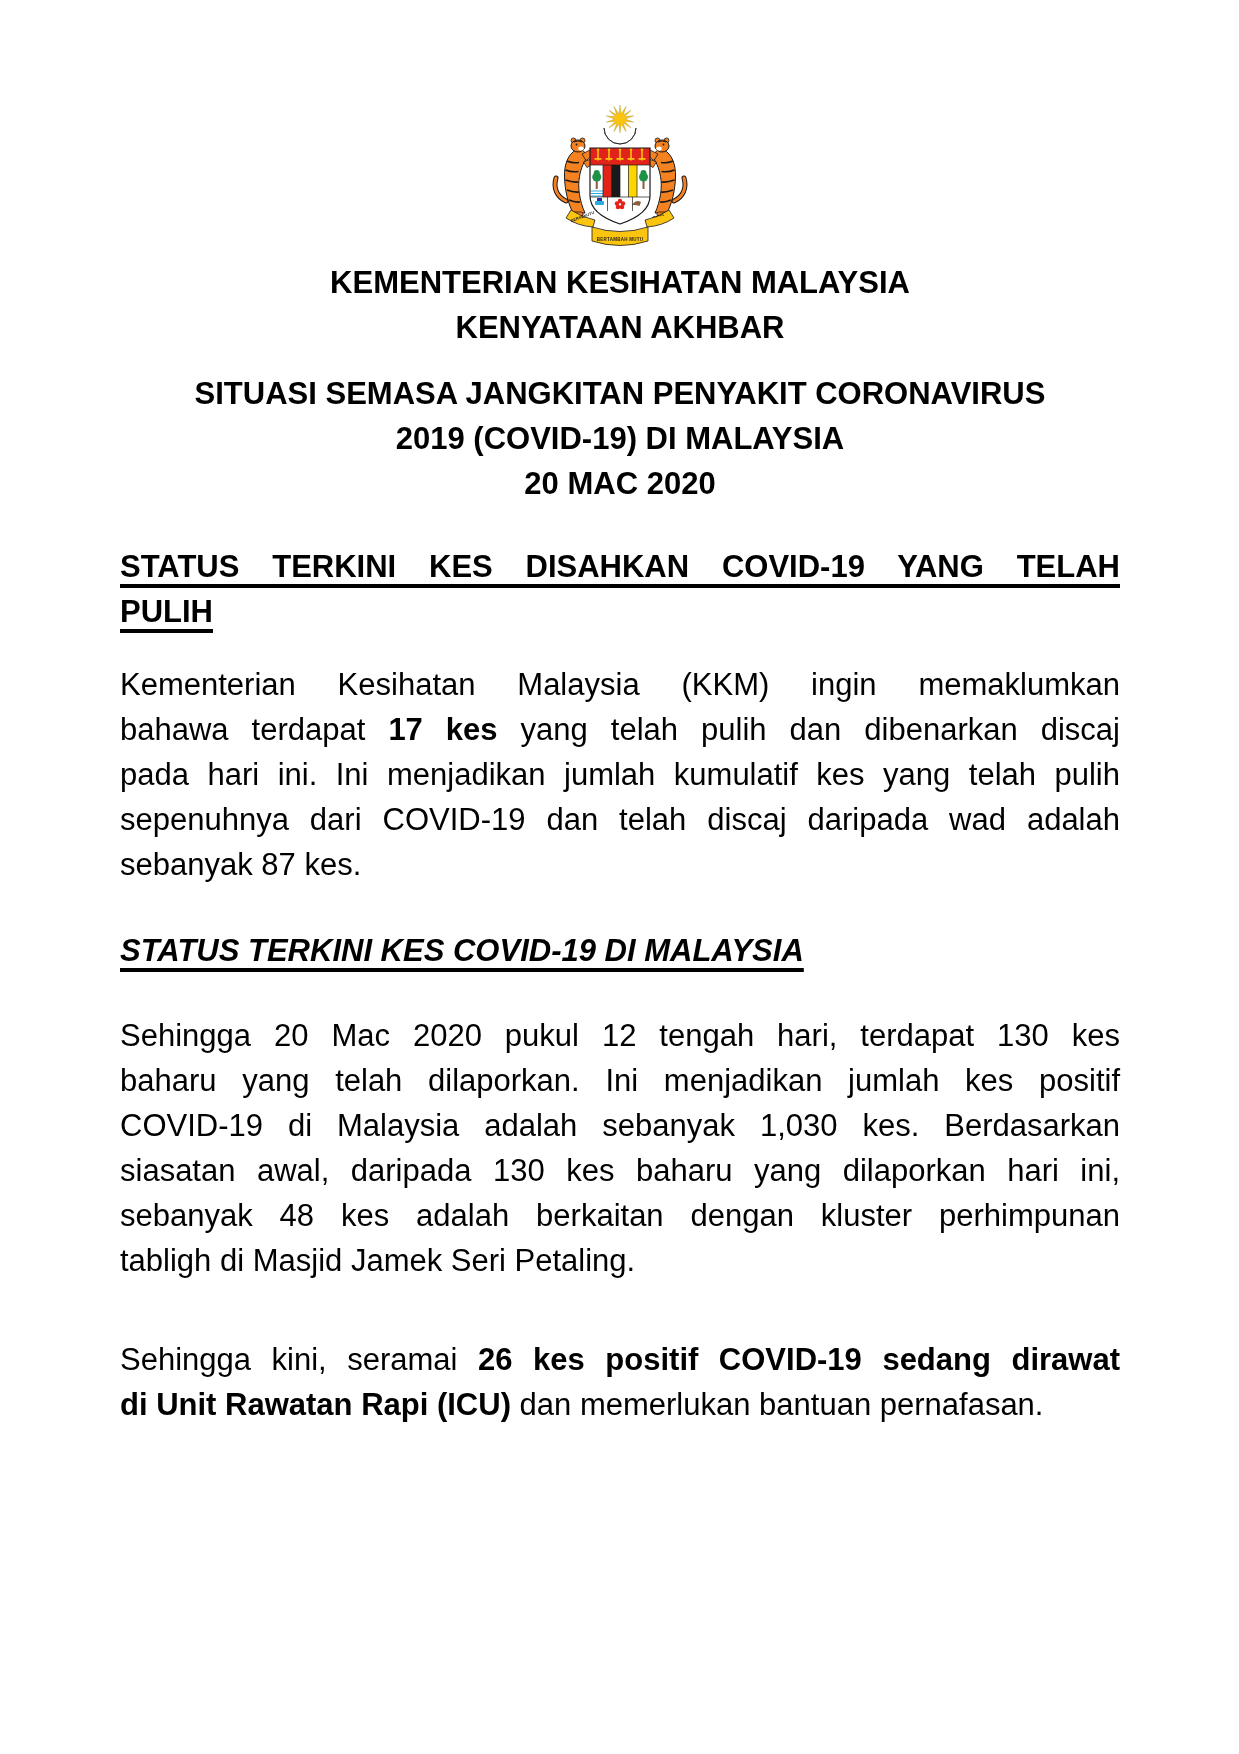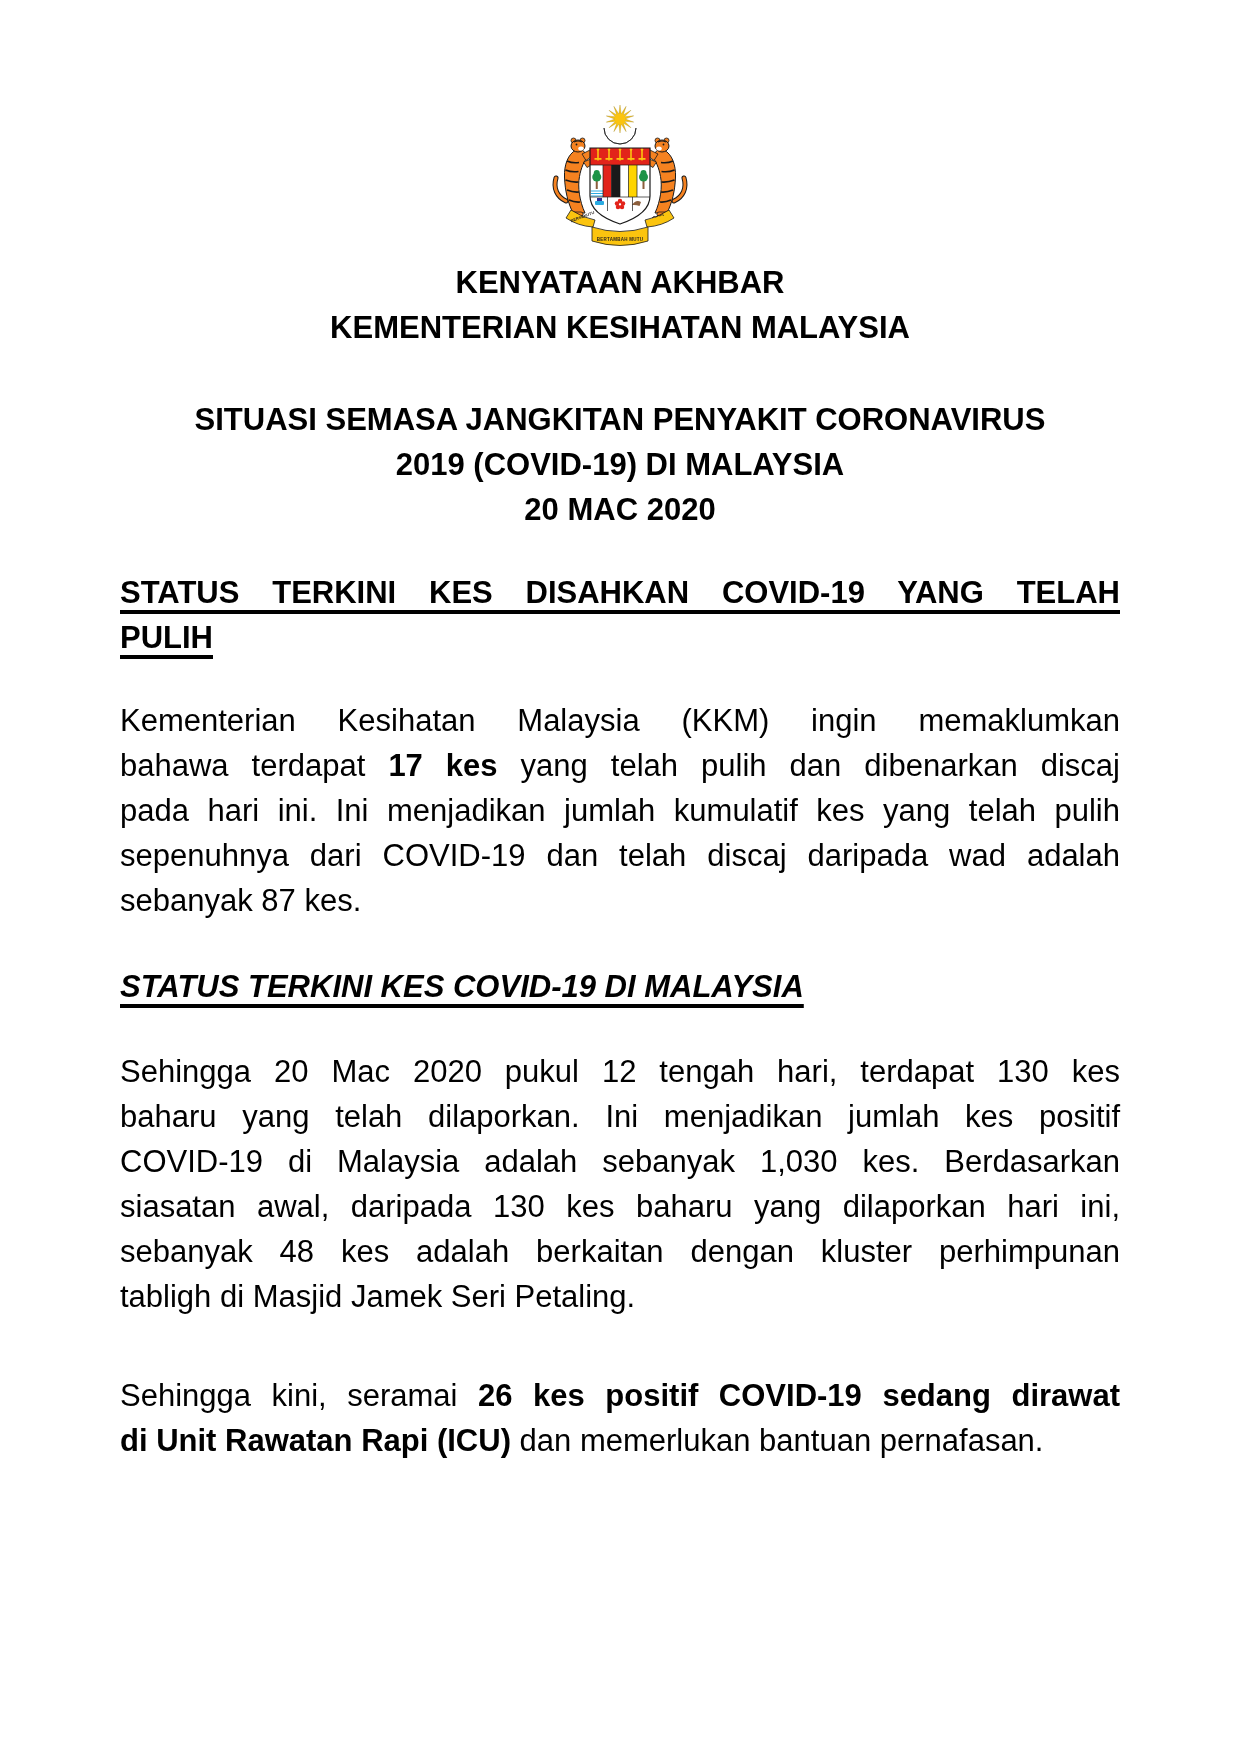--- a/index.html
+++ b/index.html
@@ -9,32 +9,32 @@
     background:#ffffff;
     color:#000000;
     font-family:"Liberation Sans","DejaVu Sans",sans-serif;
     font-size:31px;line-height:45px;
     overflow:hidden;
   }
   .content{padding:0 119px 0 120px;}
   .logo-row{padding-top:102px;text-align:center;height:152px;}
   .center-title{text-align:center;font-weight:bold;}
   .org-title{margin-top:6px;}
-  .subject-title{margin-top:47px;}
+  .subject-title{margin-top:21px;}
   .jlines .line{text-align:justify;text-align-last:justify;white-space:normal;}
   .jlines .line:last-child{text-align-last:left;}
   .heading{margin-top:0;}
   .heading .line{
     font-weight:bold;
     text-decoration:underline;
     text-decoration-thickness:3.5px;
     text-underline-offset:7px;
   }
   .h1-block{margin-top:38px;}
-  .p1-block{margin-top:38px;}
+  .p1-block{margin-top:28px;}
   .h2-block{margin-top:41px;font-style:italic;}
   .p2-block{margin-top:40px;}
   .p3-block{margin-top:54px;}
   .b{font-weight:bold;}
   .emblem-text{font-family:"Liberation Sans",sans-serif;font-weight:bold;fill:#231F20;}
 </style>
 </head>
 <body>
 
 <div class="page">
@@ -161,22 +161,22 @@
         <text class="emblem-text" font-size="8" transform="rotate(-20 92 236)" x="74" y="234">BERSEKUTU</text>
         <text class="emblem-text" font-size="9" x="172" y="278" text-anchor="middle" letter-spacing="0.5">BERTAMBAH MUTU</text>
         <path d="M236,232 q4,-6 8,-2 q4,-6 8,-2 q4,-5 8,-1" stroke="#231F20" stroke-width="1.6" fill="none"></path>
       </g>
     </svg>
   </div>
 
   <div class="content">
 
     <div class="center-title org-title">
+      <div>KEMENTERIAN KESIHATAN MALAYSIA</div>
       <div>KENYATAAN AKHBAR</div>
-      <div>KEMENTERIAN KESIHATAN MALAYSIA</div>
     </div>
 
     <div class="center-title subject-title">
       <div>SITUASI SEMASA JANGKITAN PENYAKIT CORONAVIRUS</div>
       <div>2019 (COVID-19) DI MALAYSIA</div>
       <div>20 MAC 2020</div>
     </div>
 
     <div class="heading jlines h1-block">
         <div class="line"><span class="b">STATUS TERKINI KES DISAHKAN COVID-19 YANG TELAH</span></div>

